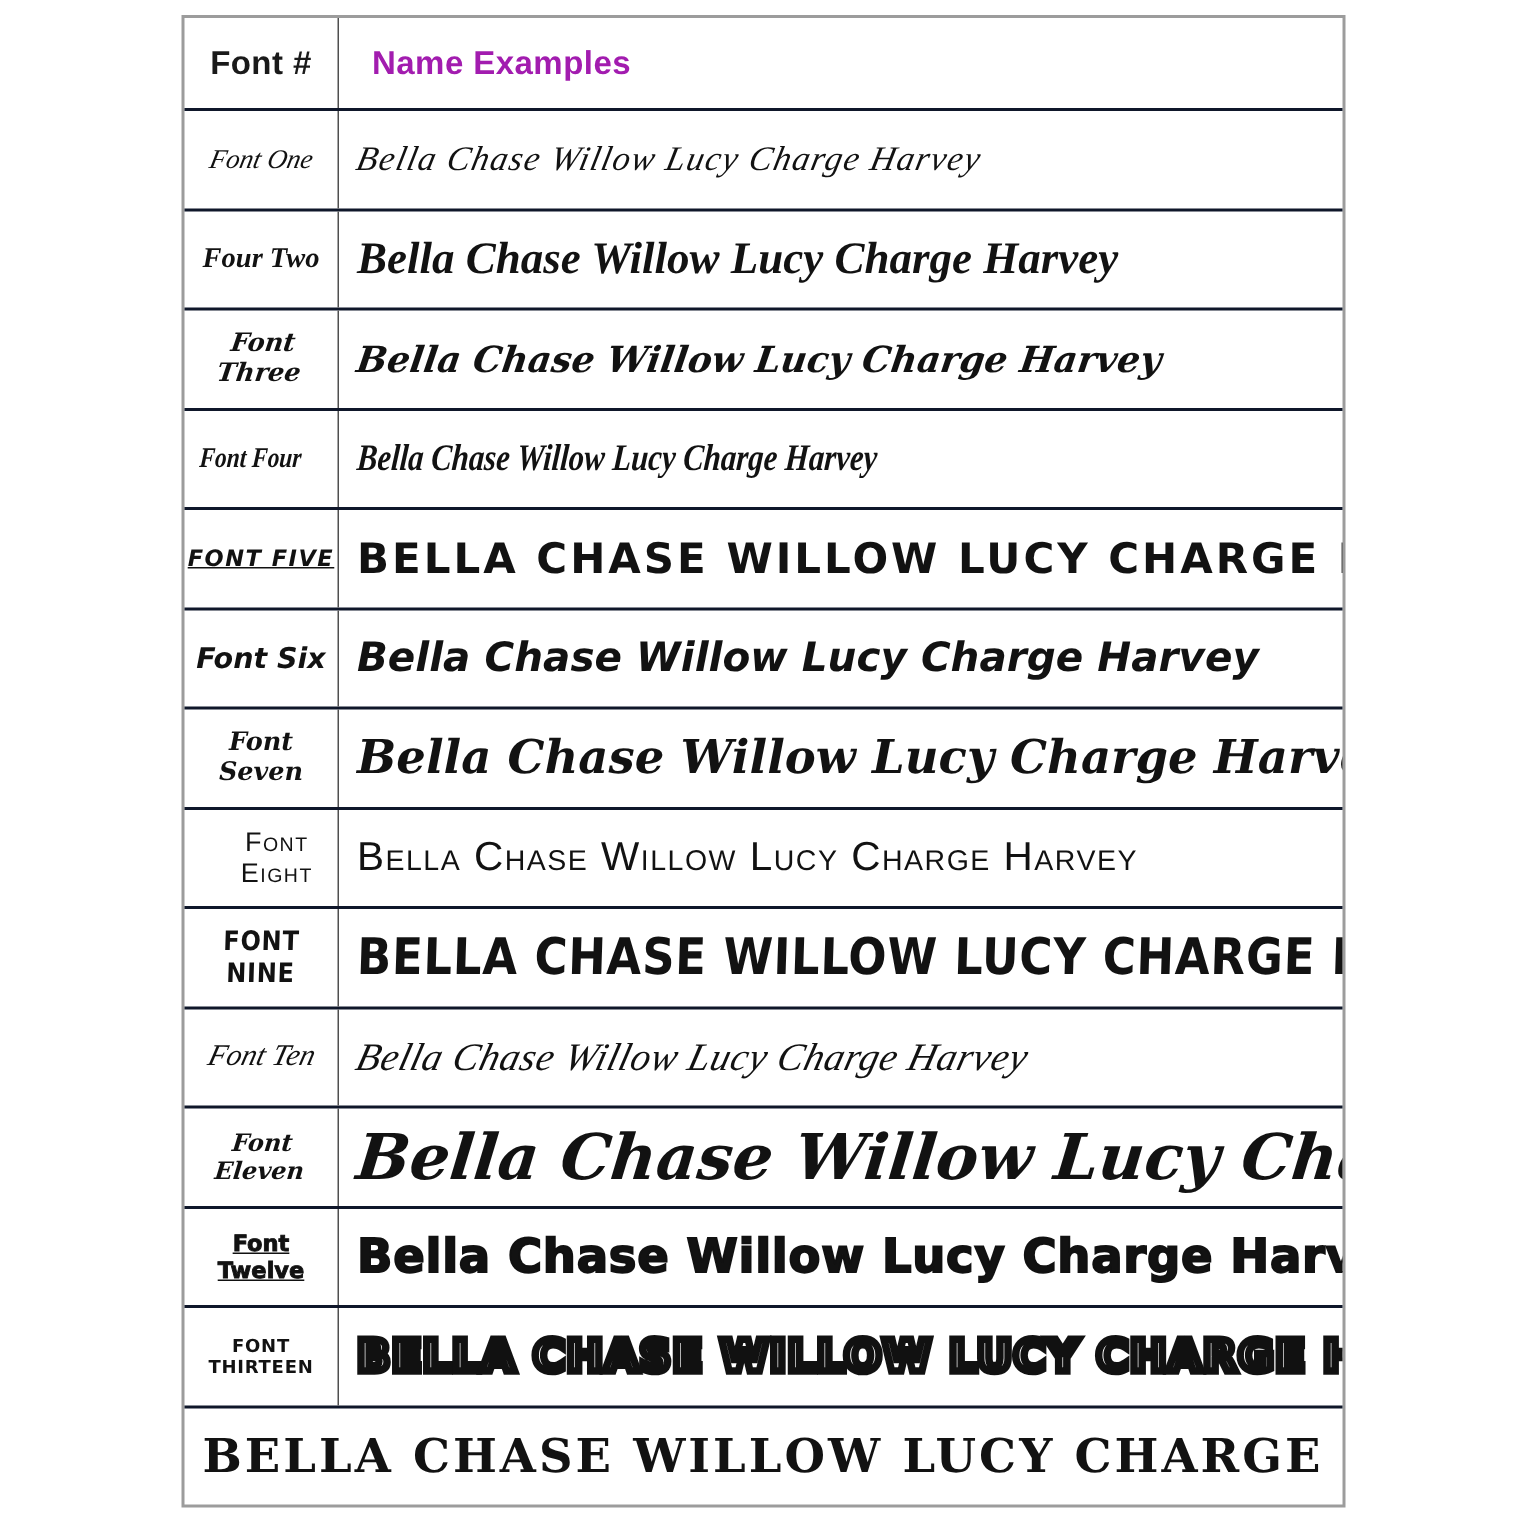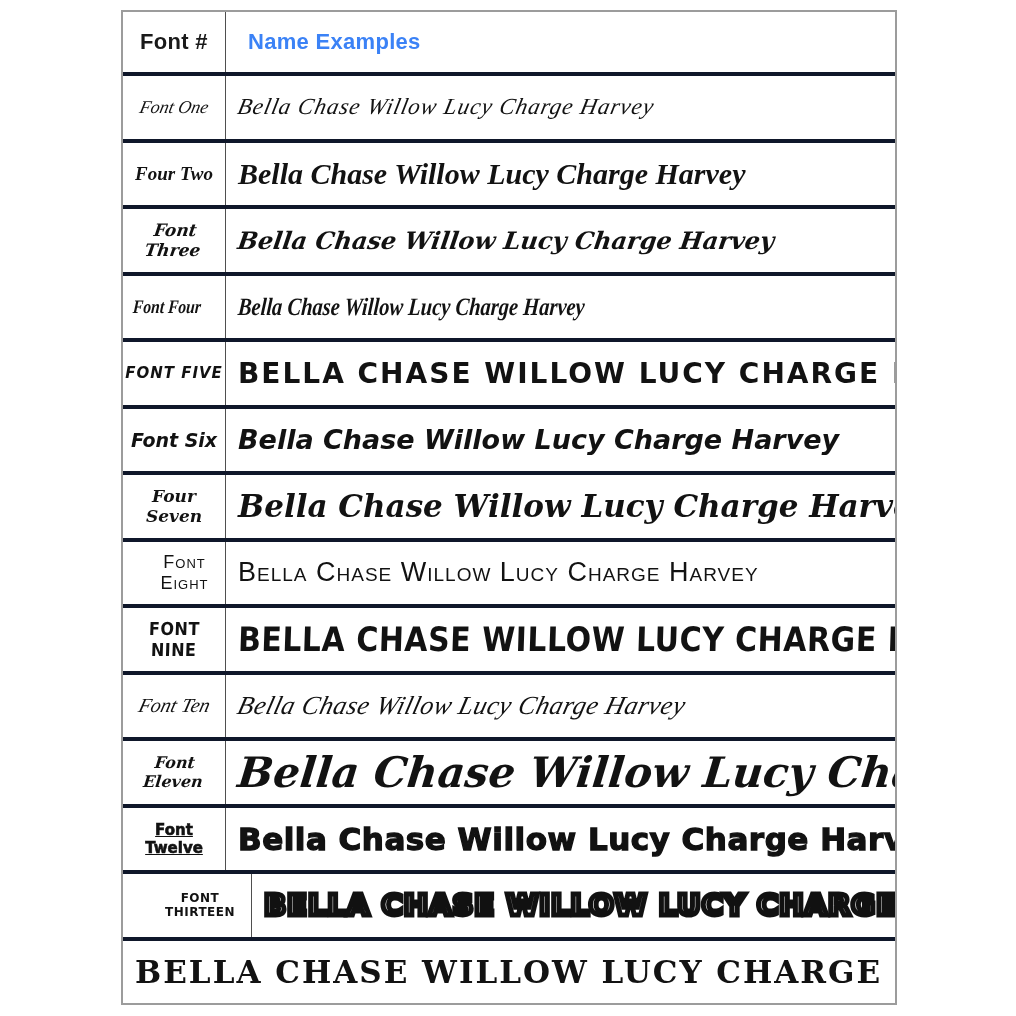--- a/index.html
+++ b/index.html
@@ -3,53 +3,53 @@
 <meta charset="utf-8">
 <style>
   html,body{margin:0;padding:0;background:#ffffff;}
   body{width:1016px;height:1016px;position:relative;font-family:"Liberation Sans",sans-serif;color:#121212;overflow:hidden;}
 
   .font-table{
     position:absolute;left:121px;top:10px;width:776px;height:995px;
     border:2px solid #9c9c9c;background:#fff;
     display:flex;flex-direction:column;box-sizing:border-box;
   }
-  .row{display:flex;flex:1;border-bottom:4px solid #0f172a;min-height:0;}
+  .row{display:flex;flex:1;border-bottom:2px solid #0f172a;min-height:0;}
   .row:last-child{border-bottom:none;}
   .row.header{flex:0 0 60px;}
   .cell-num{
     flex:0 0 103px;border-right:1px solid #4f4f4f;
     display:flex;align-items:center;justify-content:center;
     text-align:center;overflow:hidden;box-sizing:border-box;padding:0 2px;
   }
   .cell-ex{
     flex:1;display:flex;align-items:center;
     padding-left:12px;overflow:hidden;box-sizing:border-box;white-space:nowrap;
   }
   .header .cell-num{font:700 22px "Liberation Sans",sans-serif;letter-spacing:.3px;color:#1a1a1a;}
-  .header .cell-ex{font:700 22px "Liberation Sans",sans-serif;letter-spacing:.3px;color:#3b82f6;padding-left:22px;}
+  .header .cell-ex{font:700 22px "Liberation Sans",sans-serif;letter-spacing:.3px;color:#a21caf;padding-left:22px;}
   .cell-num span,.cell-ex span{display:inline-block;}
 
   
   .r-one .cell-num{font:italic 400 18px "Liberation Serif",serif;}
   .r-one .cell-ex{font:italic 400 23px "Liberation Serif",serif;letter-spacing:1px;}
   .r-one span{transform:skewX(-12deg);}
   
   .r-two .cell-num{font:italic 700 19px "Liberation Serif",serif;}
   .r-two .cell-ex{font:italic 700 30px "Liberation Serif",serif;}
   
   .r-three .cell-num{font:italic 700 17px "DejaVu Serif",serif;}
   .r-three .cell-ex{font:italic 700 24px "DejaVu Serif",serif;}
   .r-three span{transform:skewX(-8deg);}
   
   .r-four .cell-num{font:italic 700 19px "Liberation Serif",serif;}
   .r-four .cell-ex{font:italic 700 25px "Liberation Serif",serif;}
   .r-four span{transform:scaleX(.82) skewX(-5deg);transform-origin:left center;}
   
-  .r-five .cell-num{font:italic 700 15px "DejaVu Sans",sans-serif;letter-spacing:1px;}
+  .r-five .cell-num{font:italic 700 15px "DejaVu Sans",sans-serif;letter-spacing:1px;text-decoration:underline;}
   .r-five .cell-ex{font:700 28px "DejaVu Sans",sans-serif;letter-spacing:2px;}
   
   .r-six .cell-num{font:oblique 700 19px "DejaVu Sans",sans-serif;align-items:center;}
   .r-six .cell-ex{font:oblique 700 27px "DejaVu Sans",sans-serif;}
   
   .r-seven .cell-num{font:italic 700 17px "DejaVu Serif",serif;}
   .r-seven .cell-ex{font:italic 700 31px "DejaVu Serif",serif;}
   
   .r-eight .cell-num{font:400 18px "Liberation Sans",sans-serif;font-variant:small-caps;letter-spacing:1px;padding-left:23px;}
   .r-eight .cell-ex{font:400 27px "Liberation Sans",sans-serif;font-variant:small-caps;letter-spacing:1px;}
@@ -62,21 +62,21 @@
   .r-ten .cell-ex{font:italic 400 26px "Liberation Serif",serif;letter-spacing:.5px;}
   .r-ten span{transform:skewX(-14deg);}
   
   .r-eleven .cell-num{font:italic 700 16px "DejaVu Serif",serif;}
   .r-eleven .cell-ex{font:italic 700 42px "DejaVu Serif",serif;}
   .r-eleven span{transform:skewX(-6deg);}
   
   .r-twelve .cell-num{font:700 15px "DejaVu Sans",sans-serif;text-decoration:underline;-webkit-text-stroke:.6px #111;}
   .r-twelve .cell-ex{font:700 31px "DejaVu Sans",sans-serif;letter-spacing:.5px;-webkit-text-stroke:1.3px #111;}
   
-  .r-thirteen .cell-num{font:700 12px "DejaVu Sans",sans-serif;letter-spacing:.5px;margin-left:26px;}
+  .r-thirteen .cell-num{font:700 12px "DejaVu Sans",sans-serif;letter-spacing:.5px;}
   .r-thirteen .cell-ex{font:700 29px "DejaVu Sans",sans-serif;letter-spacing:1px;color:#fff;-webkit-text-stroke:5px #111;}
   
   .r-fourteen .cell-num{font:700 11px "DejaVu Serif",serif;letter-spacing:.5px;}
   .r-fourteen .cell-ex{font:700 31px "DejaVu Serif",serif;letter-spacing:2px;}
 </style>
 </head>
 <body>
 
 <div class="font-table">
   <div class="row header">
@@ -137,21 +137,21 @@
     <div class="cell-num">
       <span>Font Six</span>
     </div>
     <div class="cell-ex">
       <span>Bella Chase Willow Lucy Charge Harvey</span>
     </div>
   </div>
 
   <div class="row r-seven">
     <div class="cell-num">
-      <span>Four Seven</span>
+      <span>Font Seven</span>
     </div>
     <div class="cell-ex">
       <span>Bella Chase Willow Lucy Charge Harvey</span>
     </div>
   </div>
 
   <div class="row r-eight">
     <div class="cell-num">
       <span>Font Eight</span>
     </div>

